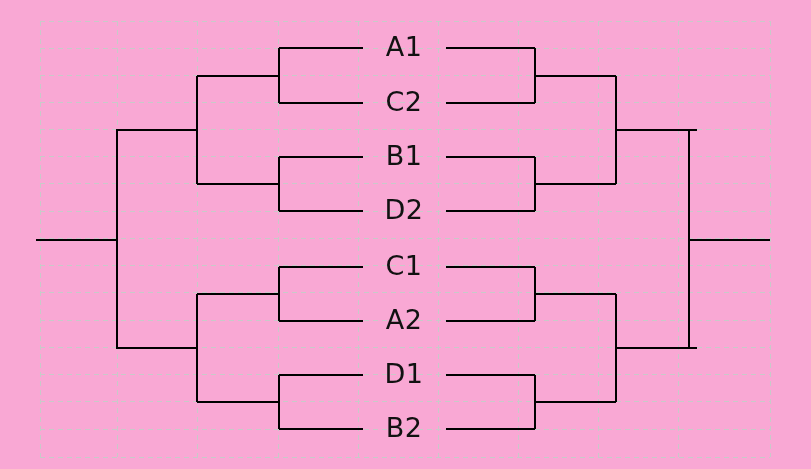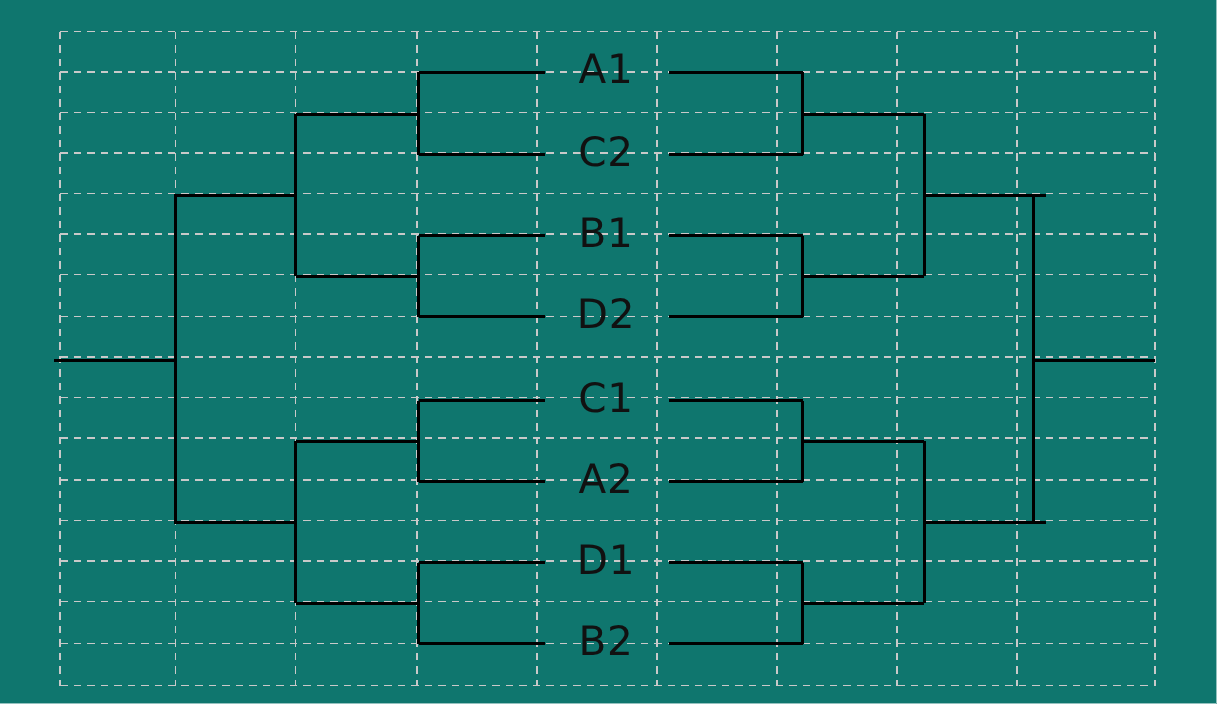--- a/index.html
+++ b/index.html
@@ -10,21 +10,21 @@
   body {
     width: 811px;
     height: 469px;
     font-family: "DejaVu Sans", sans-serif;
     overflow: hidden;
   }
   #bracket-root {
     position: relative;
     width: 811px;
     height: 469px;
-    background: #0f766e;
+    background: #f9a8d4;
   }
   #bracket-svg {
     position: absolute;
     left: 0;
     top: 0;
     width: 811px;
     height: 469px;
     display: block;
   }
   .gridline {

